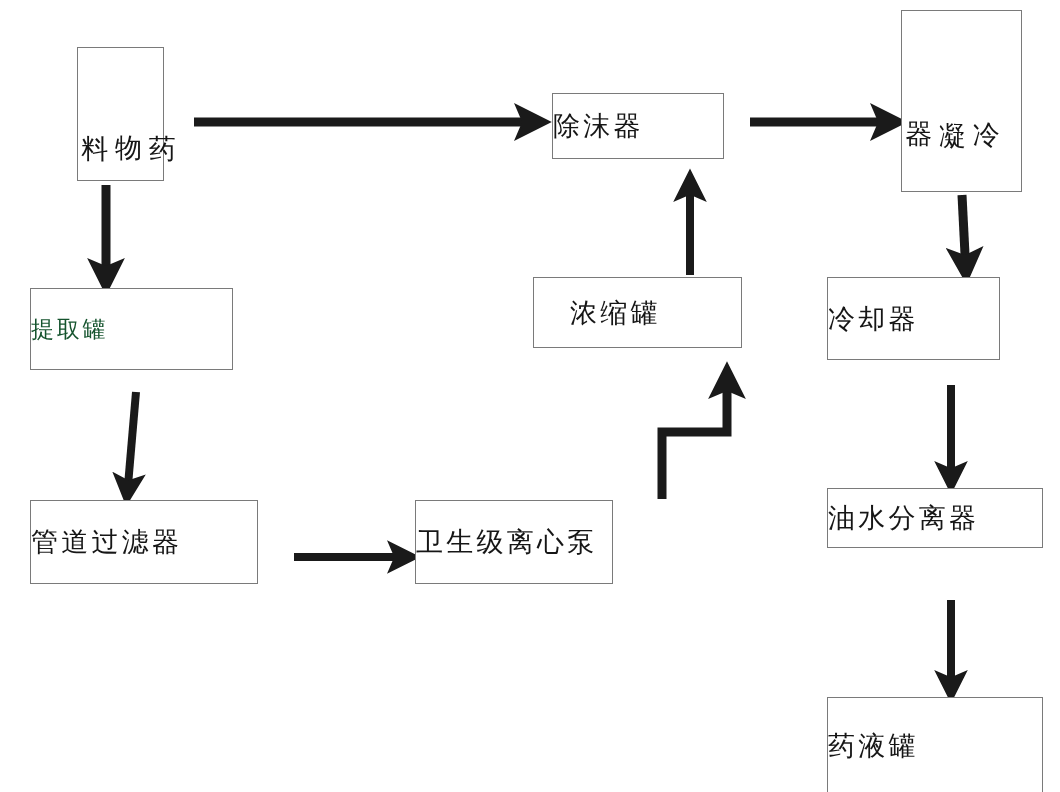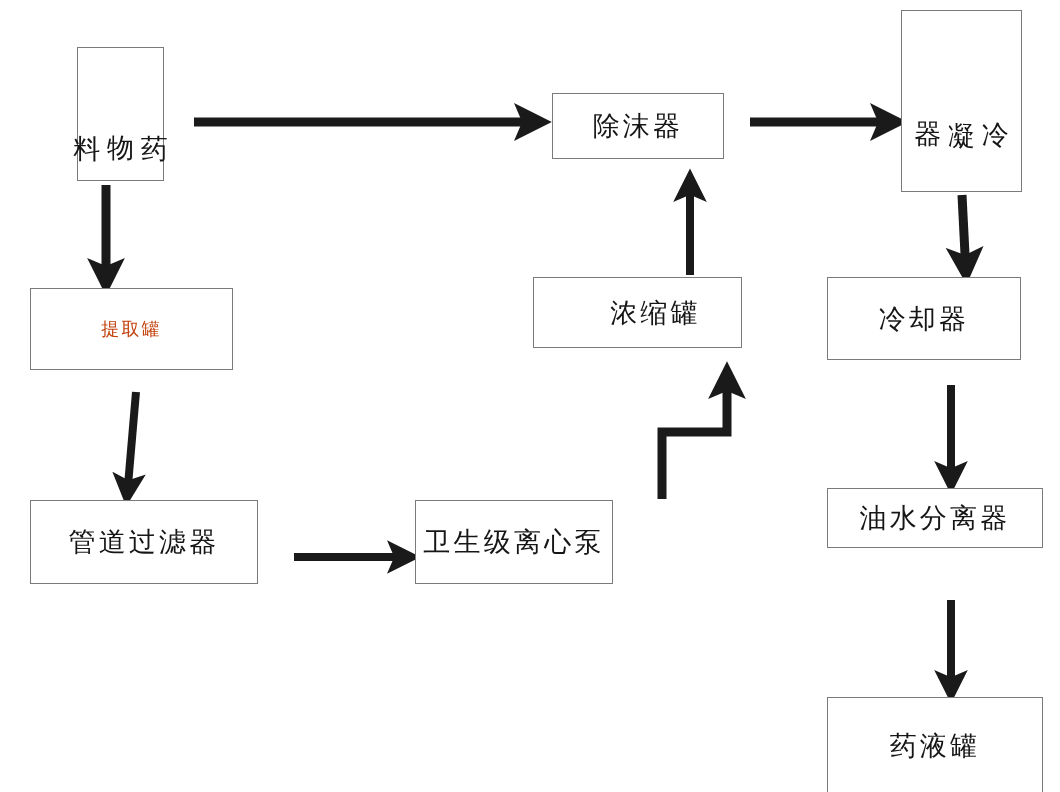--- a/index.html
+++ b/index.html
@@ -17,21 +17,20 @@
     background: #ffffff;
     overflow: hidden;
   }
   .node {
     position: absolute;
     box-sizing: border-box;
     border: 1px solid #7a7a7a;
     background: #ffffff;
     display: flex;
     align-items: center;
-    justify-content: center;
     color: #161616;
     font-family: "DejaVu Serif", "Liberation Serif", serif;
     letter-spacing: 0.12em;
     line-height: 1.25;
   }
   .node .label {
     display: block;
     text-align: center;
     white-space: pre;
   }
@@ -72,41 +71,41 @@
         <polyline points="951,385 951,485" fill="none" stroke="#1a1a1a" stroke-width="8" stroke-linecap="butt" stroke-linejoin="miter" marker-end="url(#arrowhead)"></polyline>
         <polyline points="951,600 951,694" fill="none" stroke="#1a1a1a" stroke-width="8" stroke-linecap="butt" stroke-linejoin="miter" marker-end="url(#arrowhead)"></polyline>
       </g>
   </svg>
   <div id="node-layer">
       <div class="node vertical" style="left: 77px; top: 47px; width: 87px; height: 134px; font-size: 27px; border-color: rgb(122, 122, 122); color: rgb(22, 22, 22);">
         <span class="label">药
 物
 料</span>
       </div>
-      <div class="node" style="left: 30px; top: 288px; width: 203px; height: 82px; font-size: 18px; border-color: rgb(122, 122, 122); color: #c2410c;">
+      <div class="node" style="left: 30px; top: 288px; width: 203px; height: 82px; font-size: 23px; border-color: rgb(122, 122, 122); color: #14532d;">
         <span class="label">提取罐</span>
       </div>
       <div class="node" style="left: 30px; top: 500px; width: 228px; height: 84px; font-size: 27px; border-color: rgb(122, 122, 122); color: rgb(22, 22, 22);">
         <span class="label">管道过滤器</span>
       </div>
       <div class="node" style="left: 415px; top: 500px; width: 198px; height: 84px; font-size: 27px; border-color: rgb(122, 122, 122); color: rgb(22, 22, 22);">
         <span class="label">卫生级离心泵</span>
       </div>
       <div class="node" style="left: 533px; top: 277px; width: 209px; height: 71px; font-size: 27px; border-color: rgb(122, 122, 122); color: rgb(22, 22, 22); padding-left: 36px;">
         <span class="label">浓缩罐</span>
       </div>
       <div class="node" style="left: 552px; top: 93px; width: 172px; height: 66px; font-size: 27px; border-color: rgb(122, 122, 122); color: rgb(22, 22, 22);">
         <span class="label">除沫器</span>
       </div>
       <div class="node vertical" style="left: 901px; top: 10px; width: 121px; height: 182px; font-size: 27px; border-color: rgb(122, 122, 122); color: rgb(22, 22, 22);">
         <span class="label">冷
 凝
 器</span>
       </div>
-      <div class="node" style="left: 827px; top: 277px; width: 194px; height: 83px; font-size: 27px; border-color: rgb(122, 122, 122); color: rgb(22, 22, 22);">
+      <div class="node" style="left: 827px; top: 277px; width: 173px; height: 83px; font-size: 27px; border-color: rgb(122, 122, 122); color: rgb(22, 22, 22);">
         <span class="label">冷却器</span>
       </div>
       <div class="node" style="left: 827px; top: 488px; width: 216px; height: 60px; font-size: 27px; border-color: rgb(122, 122, 122); color: rgb(22, 22, 22);">
         <span class="label">油水分离器</span>
       </div>
       <div class="node" style="left: 827px; top: 697px; width: 216px; height: 98px; font-size: 27px; border-color: rgb(122, 122, 122); color: rgb(22, 22, 22);">
         <span class="label">药液罐</span>
       </div>
     </div>
 </div>

